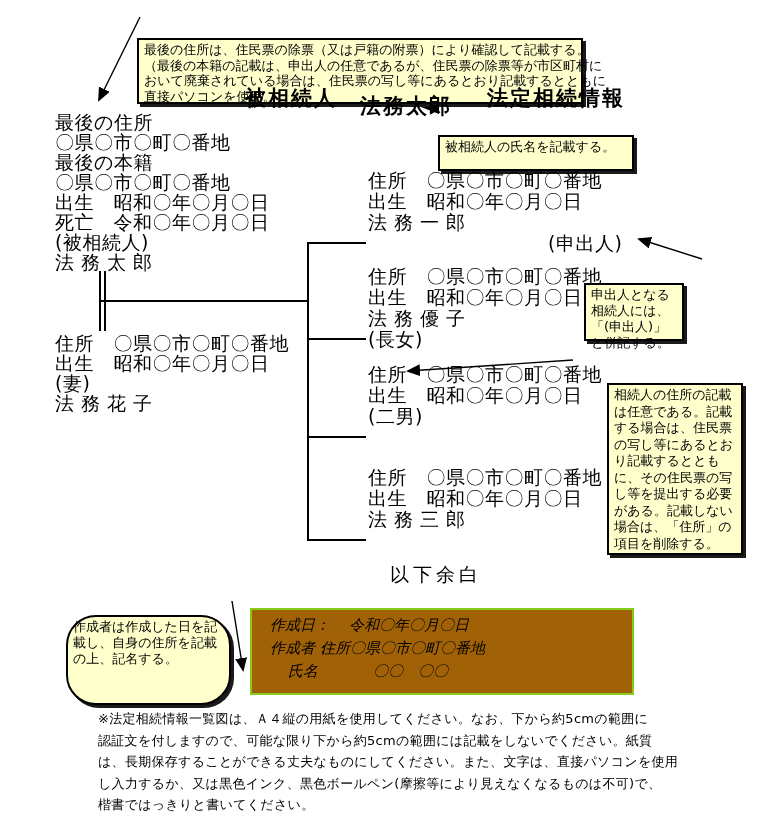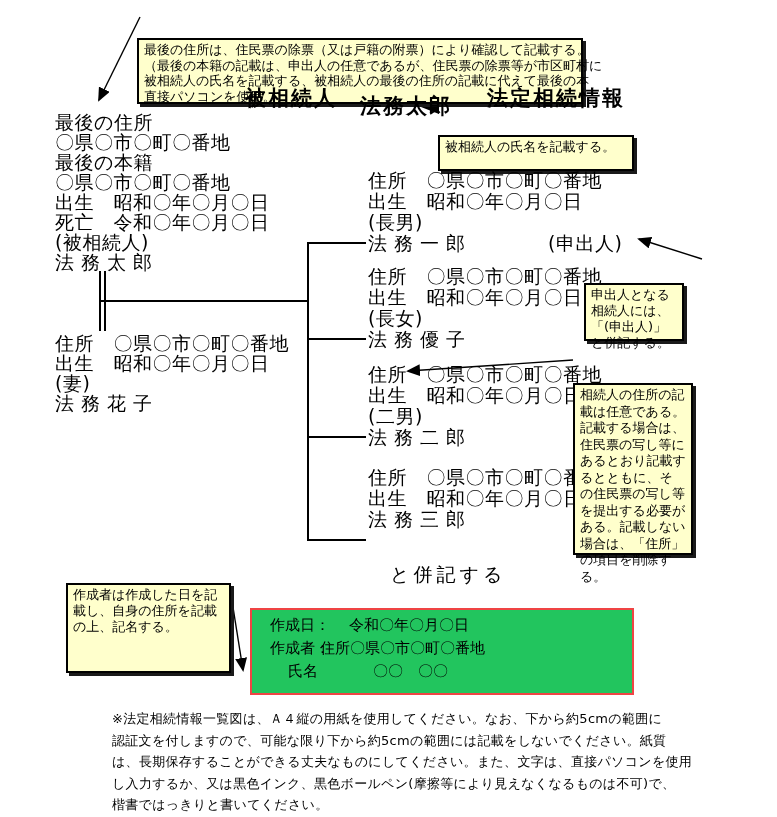--- a/index.html
+++ b/index.html
@@ -13,21 +13,21 @@
   .child-block{font-size:19px;line-height:21px;white-space:nowrap;letter-spacing:0.5px;}
   .title-text{font-size:21px;font-weight:bold;letter-spacing:2px;white-space:nowrap;}
   .callout{
     position:absolute;background:#ffffcc;border:2px solid #000;
     box-shadow:3px 3px 0 #1a1a1a;box-sizing:border-box;
     font-size:13px;line-height:16px;padding:2px 5px;color:#000;margin-top:25px;
   }
   .callout.top-note{line-height:15.5px;white-space:nowrap;}
   .callout.one-line{white-space:nowrap;}
   .creation-box{
-    position:absolute;border:2px solid #ef4444;background:#22c55e;box-sizing:border-box;
+    position:absolute;border:2px solid #84cc16;background:#a16207;box-sizing:border-box;font-style:italic;
   }
   .creation-box span{position:absolute;font-size:15px;line-height:20px;white-space:nowrap;}
   .footnote{font-size:13px;line-height:21.5px;white-space:nowrap;letter-spacing:0.3px;}
   .remainder{font-size:19px;letter-spacing:4px;white-space:nowrap;}
 </style>
 </head>
 <body>
 
 <div class="canvas">
 
@@ -53,21 +53,21 @@
     <line x1="140" y1="17" x2="99" y2="100" stroke="#000" stroke-width="1.4" marker-end="url(#ah)"></line>
     <polygon points="421,107 439,100 439,114" fill="#000"></polygon>
     <line x1="702" y1="259" x2="639" y2="239" stroke="#000" stroke-width="1.4" marker-end="url(#ah)"></line>
     <line x1="573" y1="360" x2="408" y2="371" stroke="#000" stroke-width="1.4" marker-end="url(#ah)"></line>
     <line x1="232" y1="601" x2="243" y2="670" stroke="#000" stroke-width="1.4" marker-end="url(#ah)"></line>
   </svg>
 
   <div class="callout top-note" style="left:137px;top:13px;width:446px;height:66px;">
     <div>最後の住所は、住民票の除票（又は戸籍の附票）により確認して記載する。</div>
     <div>（最後の本籍の記載は、申出人の任意であるが、住民票の除票等が市区町村に</div>
-    <div>被相続人の氏名を記載する、被相続人の最後の住所の記載に代えて最後の本</div>
+    <div>おいて廃棄されている場合は、住民票の写し等にあるとおり記載するとともに</div>
     <div>直接パソコンを使用。）</div>
   </div>
 
   <div class="abs title-text" style="left:245px;top:84px;">被相続人</div>
   <div class="abs title-text" style="left:360px;top:92px;">法務太郎</div>
   <div class="abs title-text" style="left:487px;top:84px;">法定相続情報</div>
 
   <div class="callout one-line" style="left:438px;top:110px;width:196px;height:36px;">被相続人の氏名を記載する。</div>
 
   <div class="abs body-text" style="left:55px;top:112px;">
@@ -84,64 +84,62 @@
   <div class="abs body-text" style="left:55px;top:333px;">
     <div>住所　〇県〇市〇町〇番地</div>
     <div>出生　昭和〇年〇月〇日</div>
     <div>(妻)</div>
     <div>法 務 花 子</div>
   </div>
 
   <div class="abs child-block" style="left:368px;top:170px;">
     <div>住所　〇県〇市〇町〇番地</div>
     <div>出生　昭和〇年〇月〇日</div>
-    <div>(長男)</div>
     <div>法 務 一 郎</div>
   </div>
   <div class="abs body-text" style="left:548px;top:233px;">(申出人)</div>
 
   <div class="abs child-block" style="left:368px;top:266px;">
     <div>住所　〇県〇市〇町〇番地</div>
     <div>出生　昭和〇年〇月〇日</div>
+    <div>法 務 優 子</div>
     <div>(長女)</div>
-    <div>法 務 優 子</div>
   </div>
 
   <div class="abs child-block" style="left:368px;top:364px;">
     <div>住所　〇県〇市〇町〇番地</div>
     <div>出生　昭和〇年〇月〇日</div>
     <div>(二男)</div>
-    <div>法 務 二 郎</div>
   </div>
 
   <div class="abs child-block" style="left:368px;top:467px;">
     <div>住所　〇県〇市〇町〇番地</div>
     <div>出生　昭和〇年〇月〇日</div>
     <div>法 務 三 郎</div>
   </div>
 
   <div class="callout" style="left:584px;top:258px;width:100px;height:58px;line-height:16px;">申出人となる相続人には、「(申出人)」と併記する。</div>
 
-  <div class="callout" style="left:573px;top:358px;width:120px;height:172px;line-height:16.5px;">相続人の住所の記載は任意である。記載する場合は、住民票の写し等にあるとおり記載するとともに、その住民票の写し等を提出する必要がある。記載しない場合は、「住所」の項目を削除する。</div>
+  <div class="callout" style="left:607px;top:358px;width:136px;height:172px;line-height:16.5px;">相続人の住所の記載は任意である。記載する場合は、住民票の写し等にあるとおり記載するとともに、その住民票の写し等を提出する必要がある。記載しない場合は、「住所」の項目を削除する。</div>
 
-  <div class="abs remainder" style="left:390px;top:562px;">と併記する</div>
+  <div class="abs remainder" style="left:390px;top:562px;">以下余白</div>
 
-  <div class="callout" style="left:66px;top:558px;width:165px;height:90px;">作成者は作成した日を記載し、自身の住所を記載の上、記名する。</div>
+  <div class="callout" style="left:66px;top:590px;width:165px;height:90px;border-radius:30px;">作成者は作成した日を記載し、自身の住所を記載の上、記名する。</div>
 
   <div class="creation-box" style="left:250px;top:608px;width:384px;height:87px;">
     <span style="left:18px;top:5px;">作成日：</span>
     <span style="left:97px;top:5px;">令和〇年〇月〇日</span>
     <span style="left:18px;top:28px;text-align:center;">作成者：</span>
     <span style="left:68px;top:28px;">住所</span>
     <span style="left:98px;top:28px;">〇県〇市〇町〇番地</span>
     <span style="left:36px;top:51px;">氏名</span>
     <span style="left:121px;top:51px;">〇〇　〇〇</span>
   </div>
 
-  <div class="abs footnote" style="left:98px;top:708px;margin-left:14px;">
+  <div class="abs footnote" style="left:98px;top:708px;">
     <div>※法定相続情報一覧図は、Ａ４縦の用紙を使用してください。なお、下から約5cmの範囲に</div>
     <div>認証文を付しますので、可能な限り下から約5cmの範囲には記載をしないでください。紙質</div>
     <div>は、長期保存することができる丈夫なものにしてください。また、文字は、直接パソコンを使用</div>
     <div>し入力するか、又は黒色インク、黒色ボールペン(摩擦等により見えなくなるものは不可)で、</div>
     <div>楷書ではっきりと書いてください。</div>
   </div>
 
 </div>
 
 </body></html>

